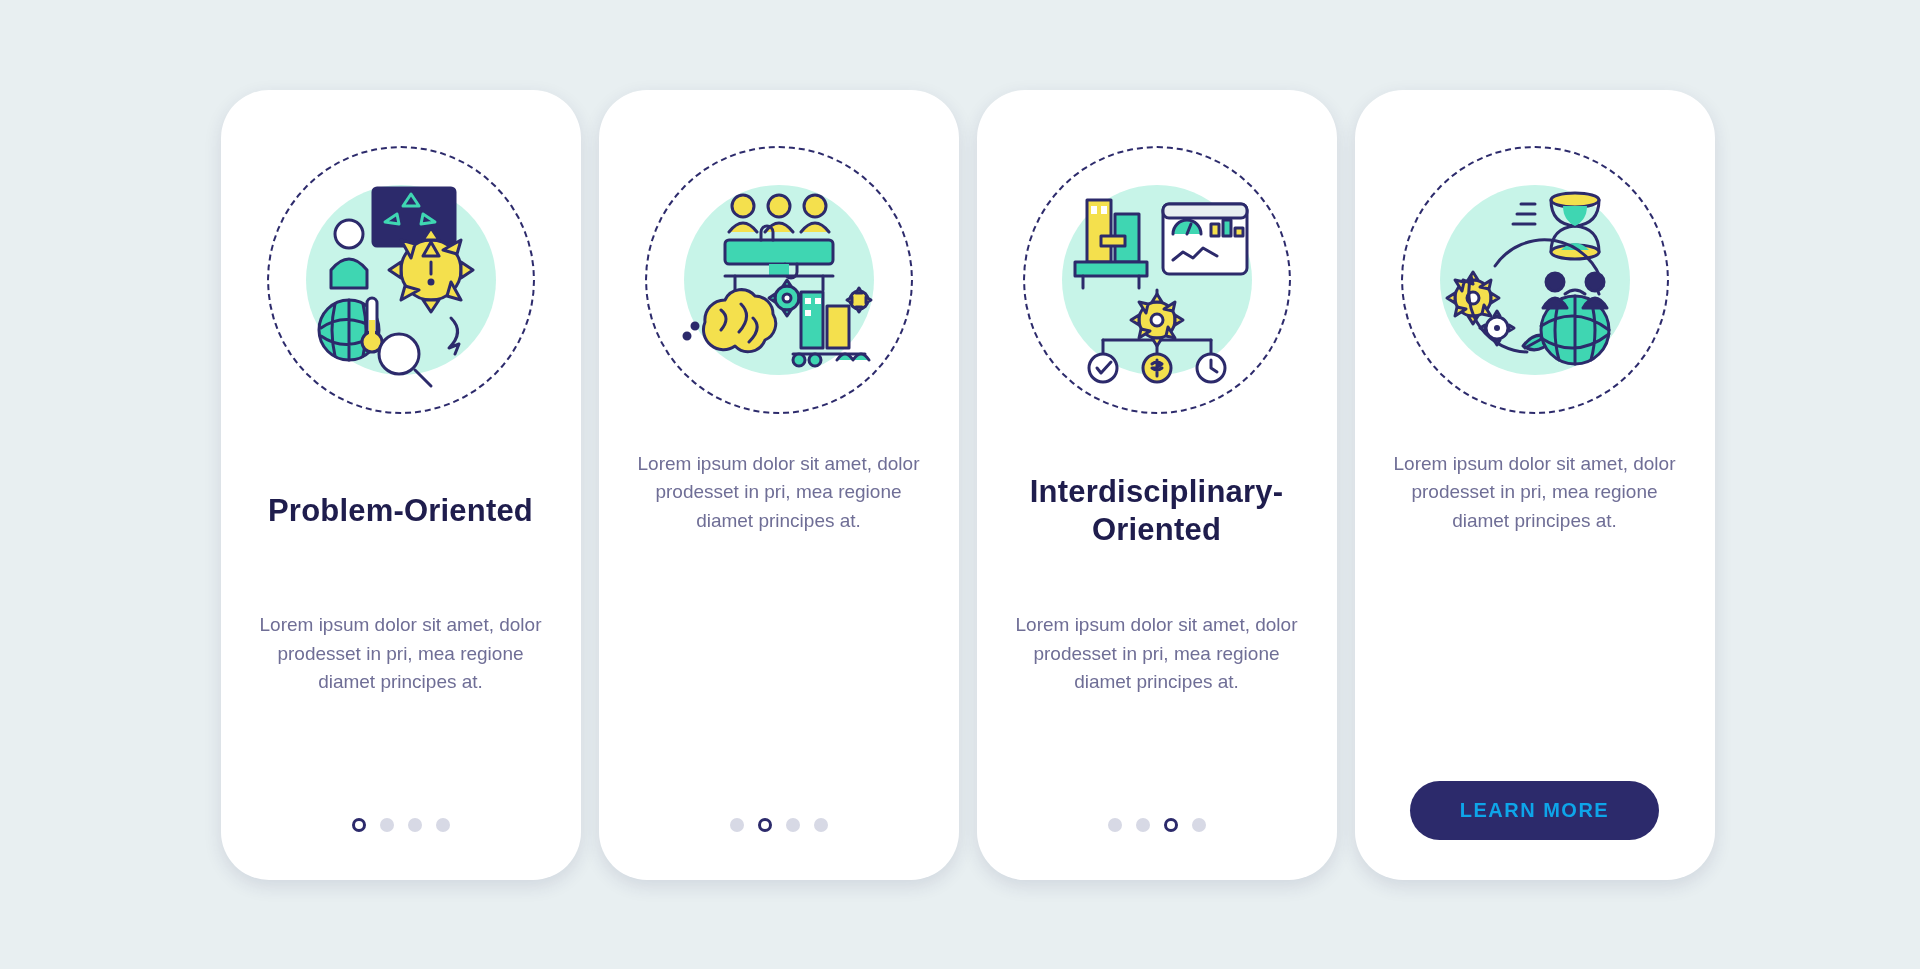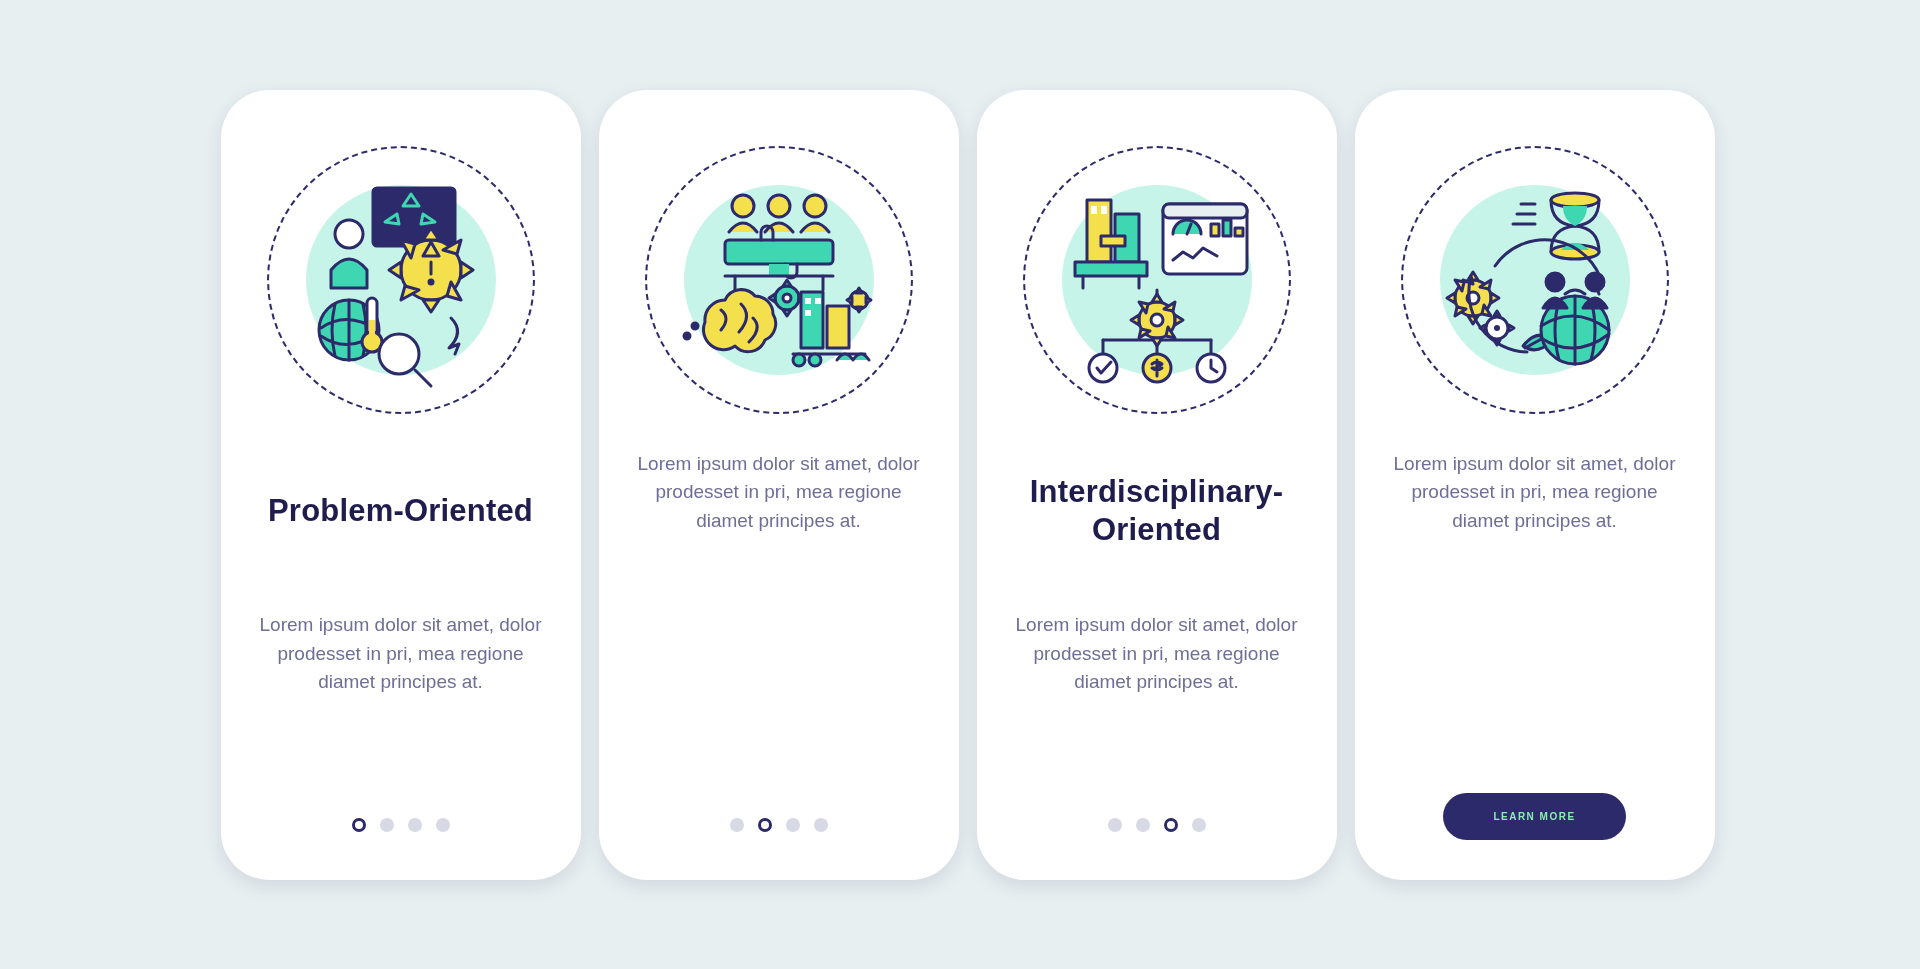--- a/index.html
+++ b/index.html
@@ -77,22 +77,22 @@
     width:14px;height:14px;border-radius:50%;
     background:#d7d9e5;
   }
   .dot.active{
     background:#ffffff;border:3px solid var(--navy);
     width:14px;height:14px;box-sizing:border-box;
   }
   .cta{
     margin-top:auto;
     background:var(--navy);
-    color:#86efac;
-    font-size:10px;
+    color:#0ea5e9;
+    font-size:20px;
     font-weight:700;
     letter-spacing:1.5px;
     border:none;
     border-radius:36px;
     padding:18px 50px;
     cursor:pointer;
   }
 </style>
 </head>
 <body>

